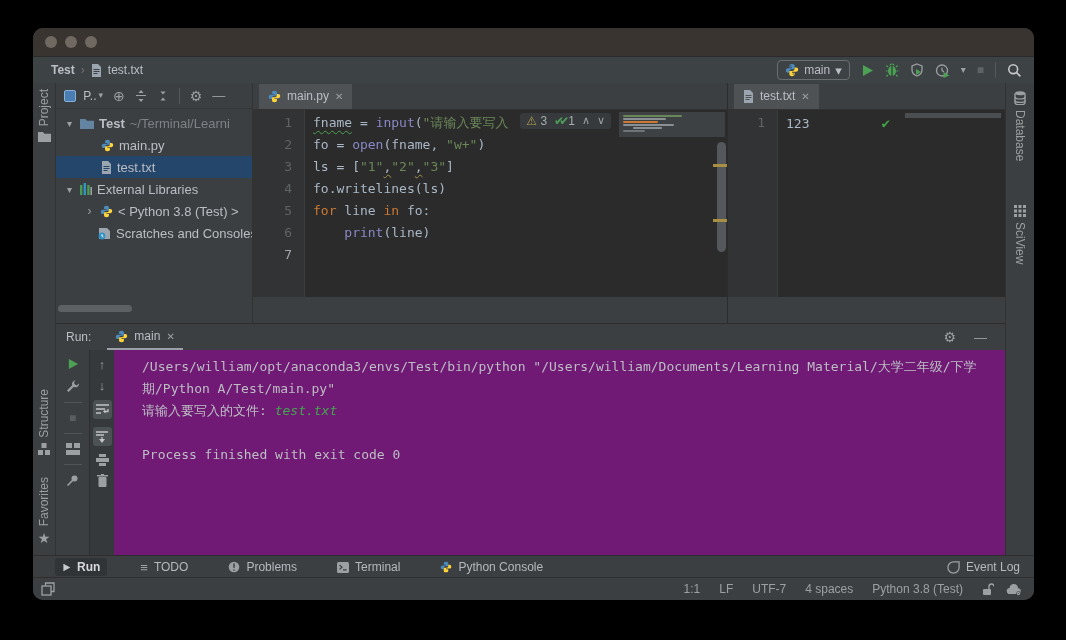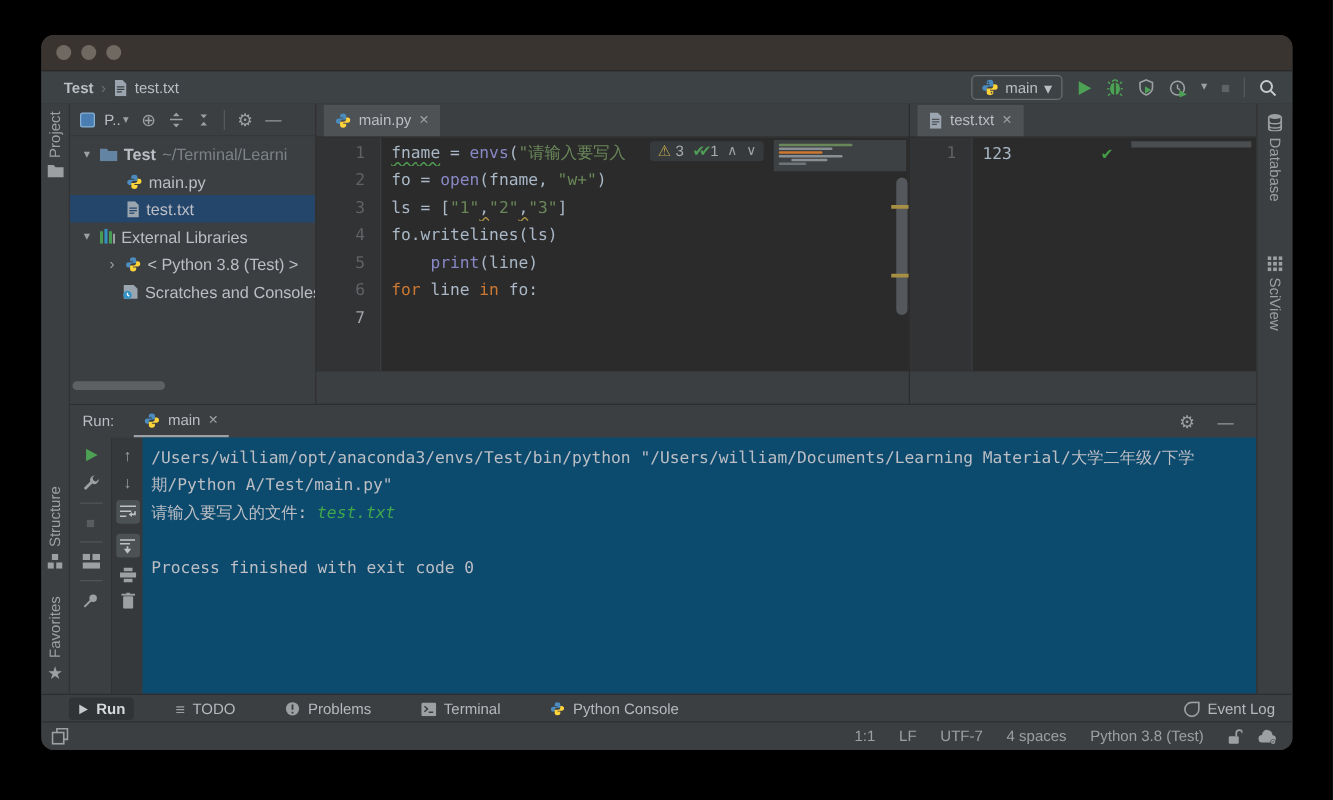--- a/index.html
+++ b/index.html
@@ -80,21 +80,21 @@
   .runhead{height:26px;background:#3c3f41;display:flex;align-items:center;font-size:12px;color:#bbbec4;}
   .runlabel{padding-left:10px;margin-right:16px;text-align:right;}
   .runtab{height:25px;display:flex;align-items:center;gap:6px;border-bottom:2px solid #9aa0a5;padding:0 8px;box-sizing:border-box;}
   .runhead .sp{flex:1;}
   .runhead .hic{margin-right:18px;}
   .runbody{flex:1;display:flex;min-height:0;}
   .rcol1{width:33px;background:#3c3f41;border-right:1px solid #2e2e2e;display:flex;flex-direction:column;align-items:center;padding-top:8px;gap:9px;}
   .rcol2{width:24px;background:#36393b;display:flex;flex-direction:column;align-items:center;padding-top:8px;gap:8px;}
   .hr{width:18px;height:1px;background:#525556;}
   .togbox{width:19px;height:19px;border-radius:3px;background:#4c5154;display:flex;align-items:center;justify-content:center;}
-  .console{flex:1;background:#0c4a6e;padding:6px 0 0 7px;font-family:"DejaVu Sans Mono",monospace;font-size:13px;line-height:22px;color:#bcbec4;overflow:hidden;}
+  .console{flex:1;background:#701a75;padding:6px 0 0 28px;font-family:"DejaVu Sans Mono",monospace;font-size:13px;line-height:22px;color:#bcbec4;overflow:hidden;}
   
   .botbar{position:absolute;left:0;right:0;bottom:22px;height:22px;background:#3c3f41;border-top:1px solid #2e2e2e;display:flex;align-items:center;font-size:12px;color:#b5b9bd;}
   .btab{display:flex;align-items:center;gap:6px;margin-right:26px;padding:2px 7px;border-radius:3px;}
   .btab.active{background:#313437;color:#d6d8da;font-weight:700;}
   .botbar .first{margin-left:22px;}
   .botbar .sp{flex:1;}
   .evlog{display:flex;align-items:center;gap:6px;margin-right:14px;}
   .statusbar{position:absolute;left:0;right:0;bottom:0;height:22px;background:#3c3f41;border-top:1px solid #2e2e2e;display:flex;align-items:center;font-size:12px;color:#9da0a2;}
   .statusbar .sp{flex:1;}
   .sitem{margin-right:19px;}
@@ -310,26 +310,26 @@
               <div class="gutter">
                 <div>1</div>
                   <div>2</div>
                 <div>3</div>
                   <div>4</div>
                 <div>5</div>
                   <div>6</div>
                 <div>7</div>
               </div>
               <div class="code">
-                  <div class="cl"><span class="u">fname</span><span> = </span><span class="fn">envs</span><span>(</span><span class="s">"请输入要写入</span></div>
+                  <div class="cl"><span class="u">fname</span><span> = </span><span class="fn">input</span><span>(</span><span class="s">"请输入要写入</span></div>
                   <div class="cl"><span>fo = </span><span class="fn">open</span><span>(fname, </span><span class="s">"w+"</span><span>)</span></div>
                   <div class="cl"><span>ls = [</span><span class="s">"1"</span><span class="w">,</span><span class="s">"2"</span><span class="w">,</span><span class="s">"3"</span><span>]</span></div>
                   <div class="cl"><span>fo.writelines(ls)</span></div>
+                  <div class="cl"><span class="k">for</span><span> line </span><span class="k">in</span><span> fo:</span></div>
                   <div class="cl"><span>    </span><span class="fn">print</span><span>(line)</span></div>
-                  <div class="cl"><span class="k">for</span><span> line </span><span class="k">in</span><span> fo:</span></div>
                 </div>
               <div class="inspect">
                 <span><span class="warn">⚠</span> <span>3</span></span>
                 <span><span class="okck">✔✔</span><span>1</span></span>
                 <span class="chev">∧</span>
                 <span class="chev">∨</span>
               </div>
               <div class="thumb">
                 <i style="background:#6a8759;width:60%"></i>
                   <i style="background:#8a8f93;width:44%"></i>

